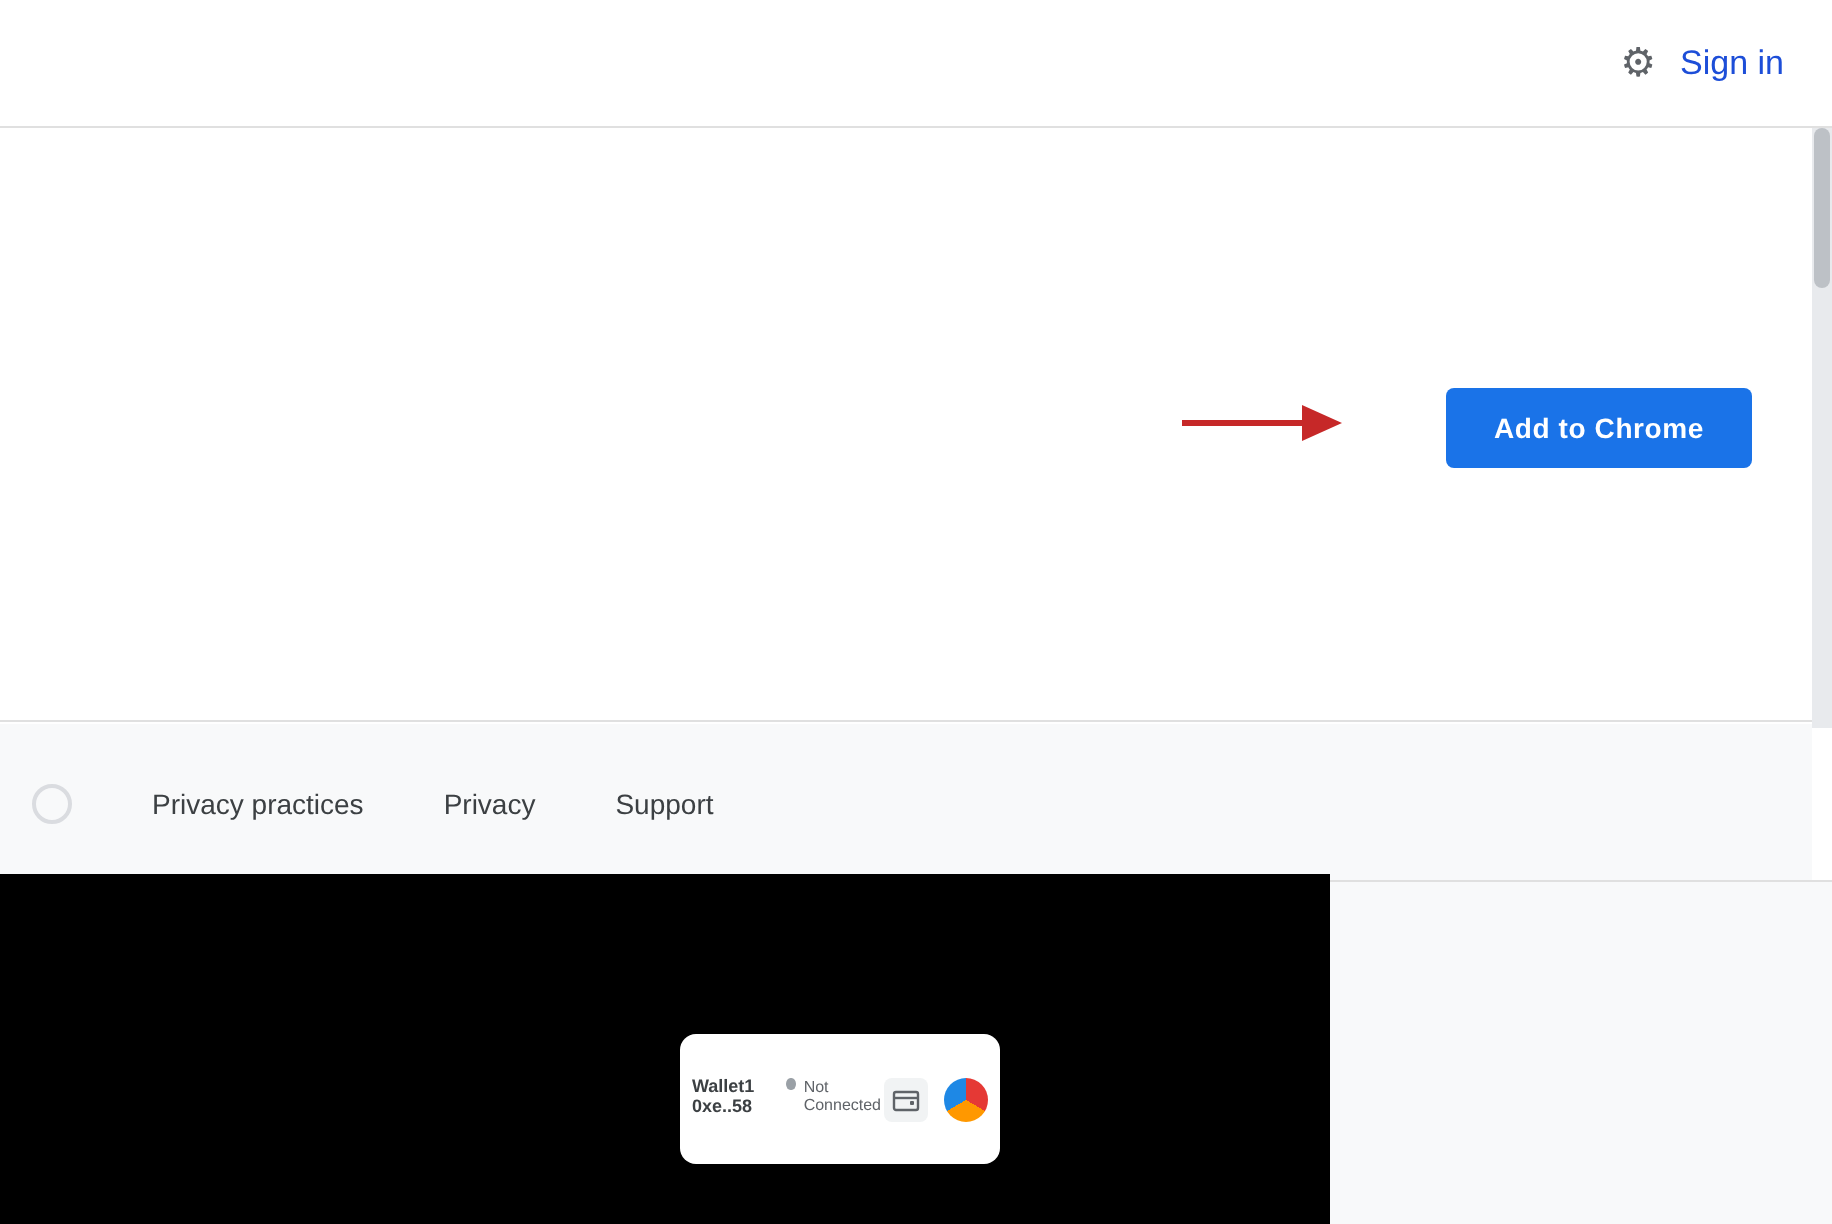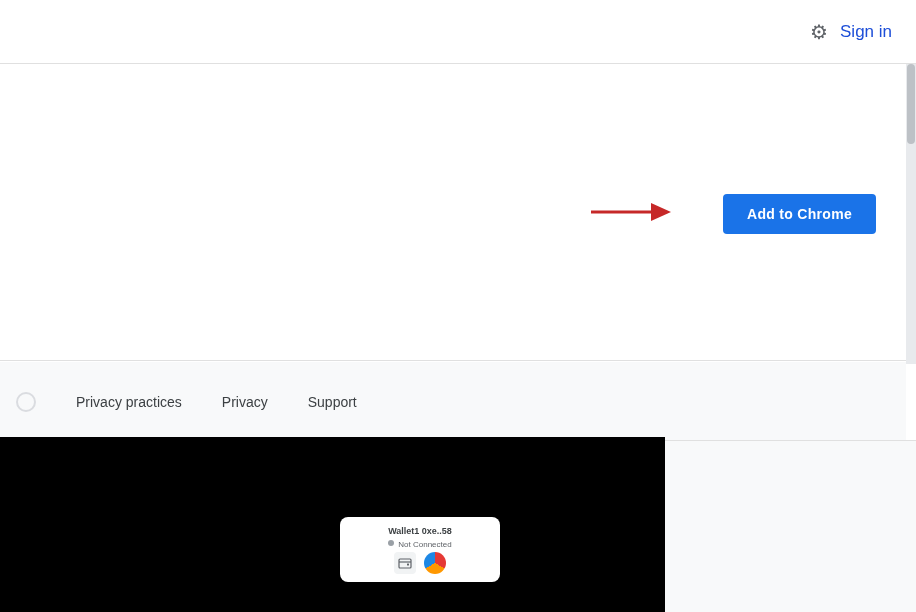--- a/index.html
+++ b/index.html
@@ -183,21 +183,20 @@
     .wallet-popup {
       position: absolute;
       bottom: 30px;
       left: 340px;
       width: 160px;
       height: 65px;
       background: #fff;
       border-radius: 8px;
       box-shadow: 0 2px 8px rgba(0,0,0,0.3);
       display: flex;
-      flex-direction: column;
       align-items: center;
       justify-content: center;
       padding: 6px;
     }
 
     .wallet-title {
       font-size: 9px;
       color: #3c4043;
       margin-bottom: 4px;
       font-weight: 600;

